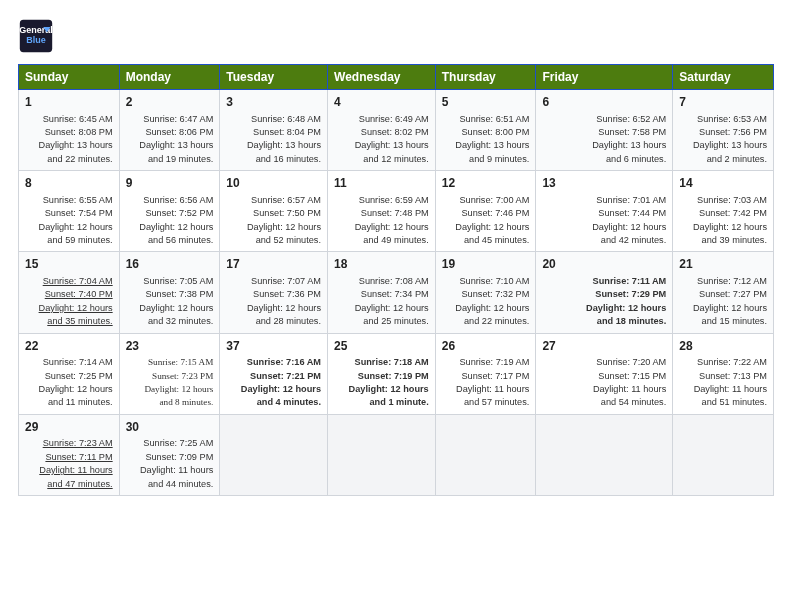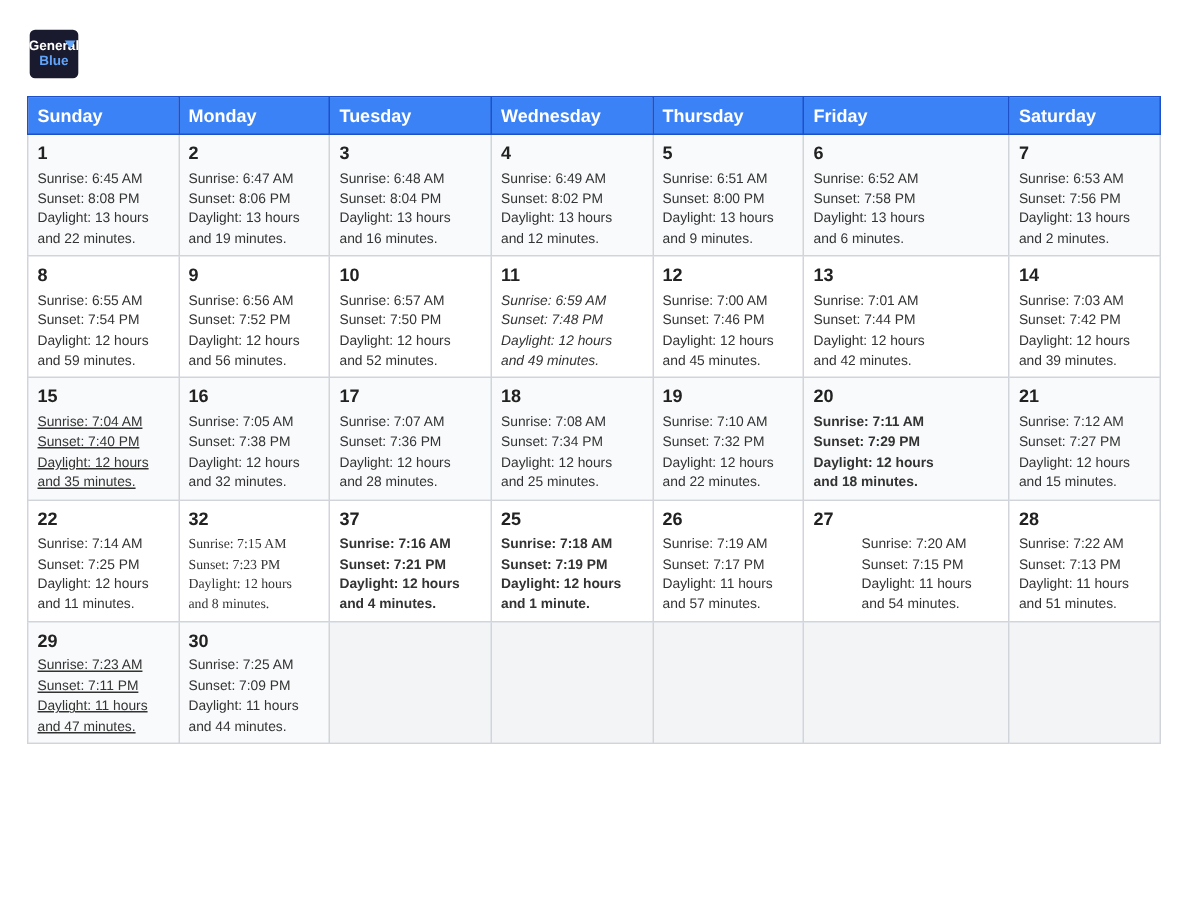--- a/index.html
+++ b/index.html
@@ -42,21 +42,21 @@
     .subtitle {
       font-size: 14px;
       color: #333;
     }
     table {
       width: 100%;
       border-collapse: collapse;
       font-size: 10px;
     }
     thead tr th {
-      background: #3b82f6;
+      background: #4d7c0f;
       color: #fff;
       font-size: 12px;
       font-weight: bold;
       padding: 5px 6px;
       text-align: left;
       border: 1px solid #1e50c8;
     }
     tbody tr td {
       vertical-align: top;
       padding: 4px 6px;
@@ -74,20 +74,21 @@
     .day-num {
       font-size: 12px;
       font-weight: bold;
       display: block;
       margin-bottom: 2px;
     }
     .day-info {
       font-size: 9.2px;
       color: #333;
       line-height: 1.45;
+      text-align: right;
     }
     .empty-cell {
       background: #f3f4f6 !important;
     }
   </style>
 </head>
 <body>
 
 <div class="page">
   <div class="header">
@@ -186,21 +187,21 @@
           </td>
           <td>
             <span class="day-num">10</span>
             <div class="day-info" style="white-space: pre-line;">Sunrise: 6:57 AM
 Sunset: 7:50 PM
 Daylight: 12 hours
 and 52 minutes.</div>
           </td>
           <td>
             <span class="day-num">11</span>
-            <div class="day-info" style="white-space: pre-line; font-style: italic;">Sunrise: 6:59 AM
+            <div class="day-info" style="white-space: pre-line;">Sunrise: 6:59 AM
 Sunset: 7:48 PM
 Daylight: 12 hours
 and 49 minutes.</div>
           </td>
           <td>
             <span class="day-num">12</span>
             <div class="day-info" style="white-space: pre-line;">Sunrise: 7:00 AM
 Sunset: 7:46 PM
 Daylight: 12 hours
 and 45 minutes.</div>
@@ -273,21 +274,21 @@
         </tr>
         <tr>
           <td>
             <span class="day-num">22</span>
             <div class="day-info" style="white-space: pre-line;">Sunrise: 7:14 AM
 Sunset: 7:25 PM
 Daylight: 12 hours
 and 11 minutes.</div>
           </td>
           <td>
-            <span class="day-num">32</span>
+            <span class="day-num">23</span>
             <div class="day-info" style="white-space: pre-line; font-family: Liberation Serif, serif;">Sunrise: 7:15 AM
 Sunset: 7:23 PM
 Daylight: 12 hours
 and 8 minutes.</div>
           </td>
           <td>
             <span class="day-num">37</span>
             <div class="day-info" style="white-space: pre-line; font-weight: bold;">Sunrise: 7:16 AM
 Sunset: 7:21 PM
 Daylight: 12 hours

